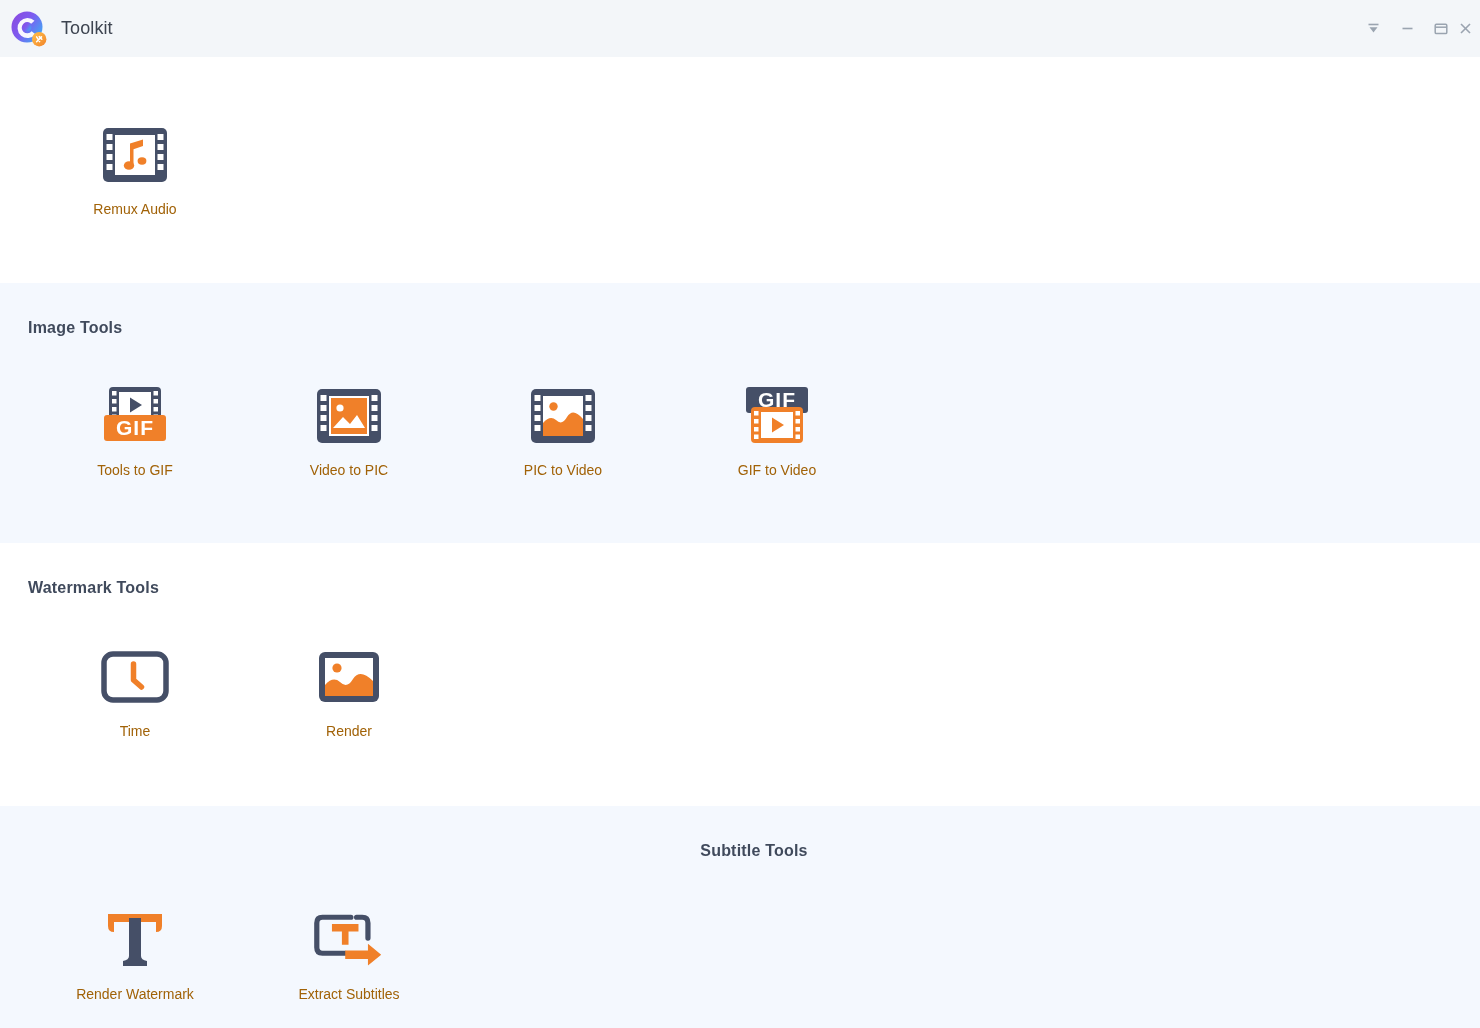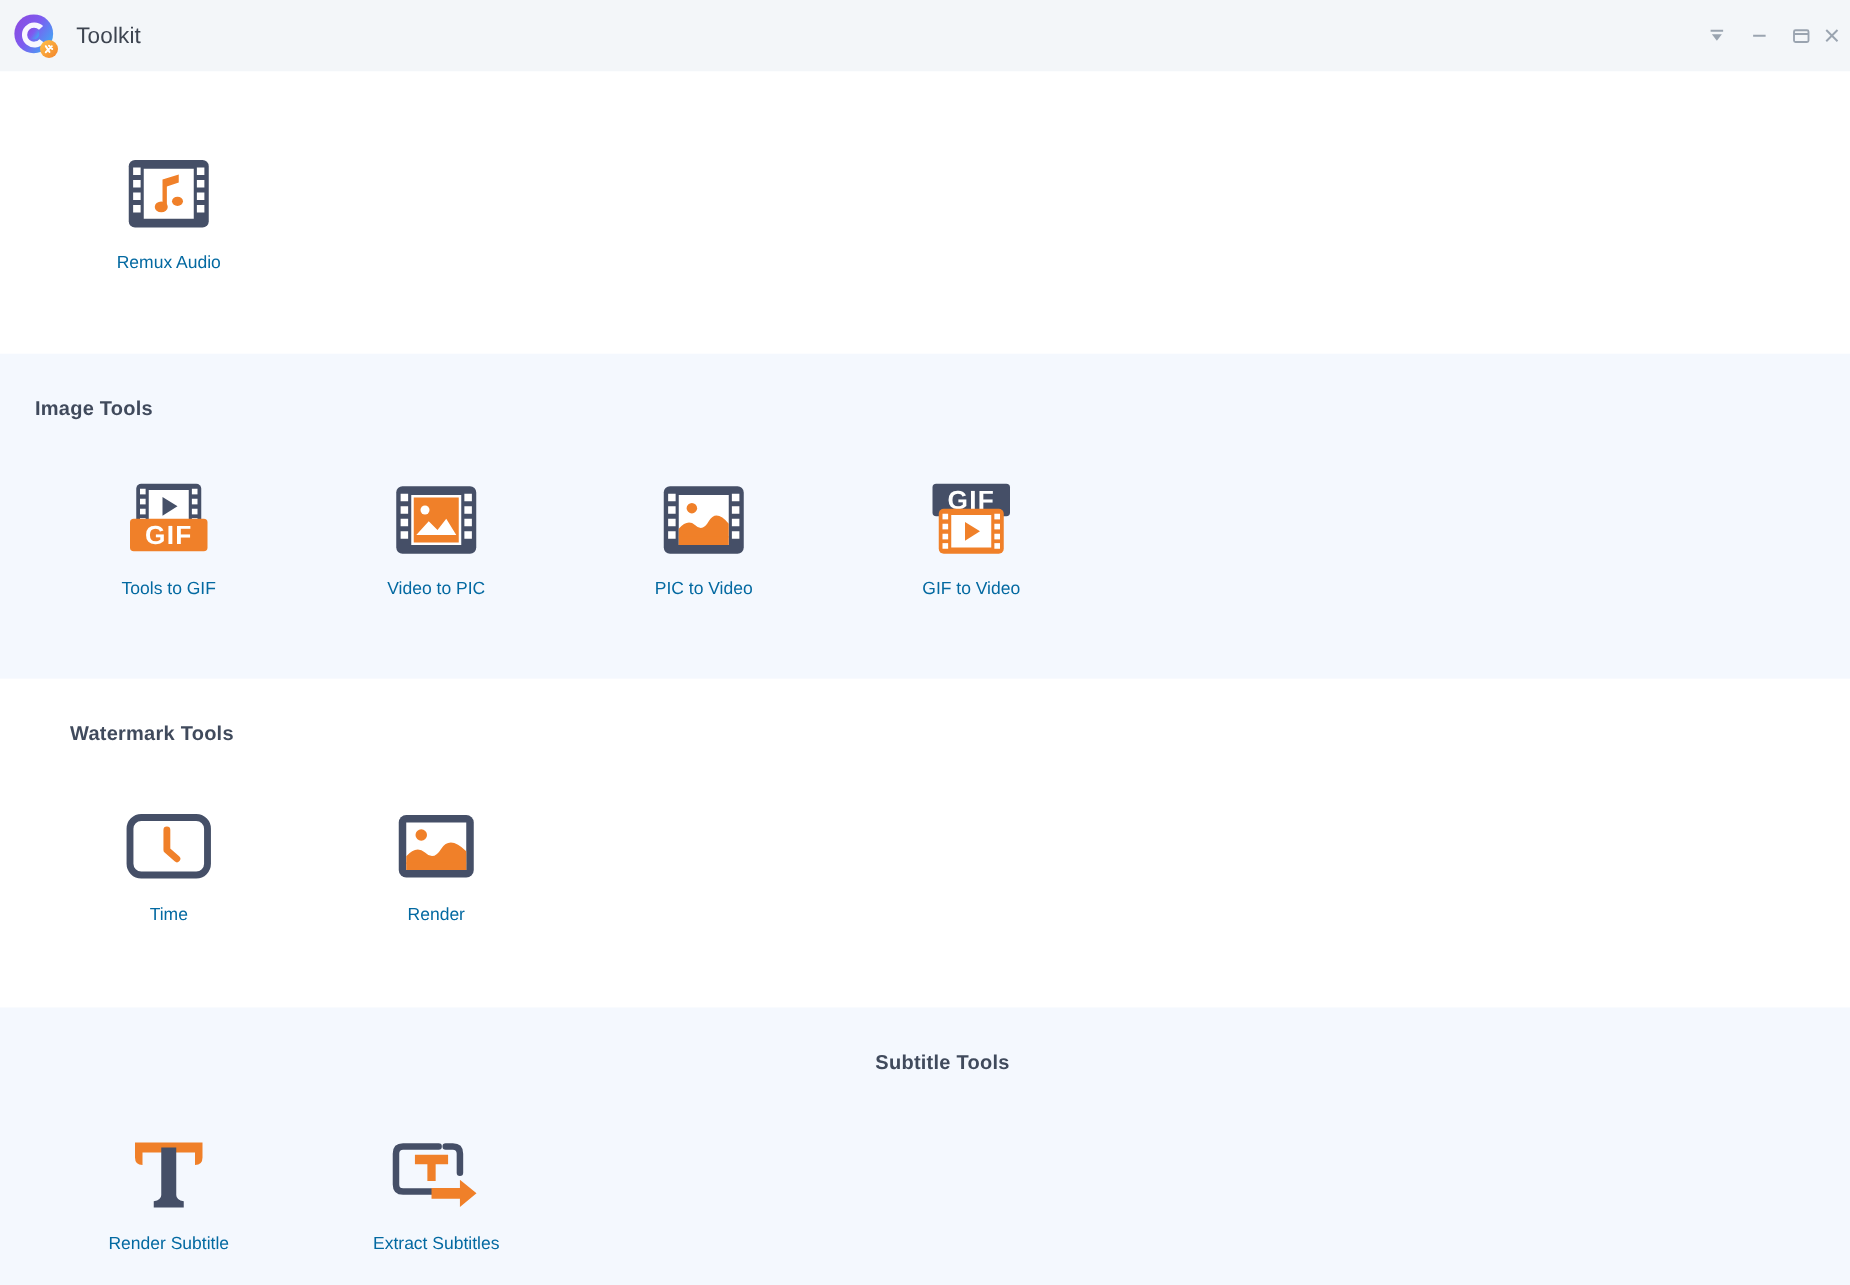--- a/index.html
+++ b/index.html
@@ -102,35 +102,35 @@
   .tool-icon {
     width: 72px;
     height: 64px;
     display: flex;
     align-items: center;
     justify-content: center;
   }
 
   .tool-label {
     font-size: 14px;
-    color: #0369a1;
+    color: #a16207;
     margin-top: 14px;
     white-space: nowrap;
   }
 
   
   .sec-top    { height: 226px; padding-top: 0; }
   .sec-top .tool-grid { padding-top: 66px; }
 
   .sec-image  { height: 260px; }
   .sec-image .section-title { padding-top: 36px; }
   .sec-image .tool-grid { padding-top: 47px; }
 
   .sec-watermark { height: 263px; }
-  .sec-watermark .section-title { padding-top: 36px; margin-left: 28px; }
+  .sec-watermark .section-title { padding-top: 36px; }
   .sec-watermark .tool-grid { padding-top: 48px; }
 
   .sec-subtitle { height: 222px; }
   .sec-subtitle .section-title { padding-top: 36px; text-align: center; }
   .sec-subtitle .tool-grid { padding-top: 48px; }
 </style>
 </head>
 <body>
 
 <div class="titlebar">
@@ -339,21 +339,21 @@
   <div class="section-title">Subtitle Tools</div>
   <div class="tool-grid">
 
     <div class="tool-item">
       <div class="tool-icon">
         <svg width="62" height="56" viewBox="0 0 62 56">
           <path d="M4 2 L58 2 L58 14 Q58 20 52 20 L52 10 L10 10 L10 20 Q4 20 4 14 Z" fill="#f08029"></path>
           <path d="M25 6 L37 6 L37 44 Q37 48 43 49 L43 54 L19 54 L19 49 Q25 48 25 44 Z" fill="#454f67"></path>
         </svg>
       </div>
-      <div class="tool-label">Render Subtitle</div>
+      <div class="tool-label">Render Watermark</div>
     </div>
 
     <div class="tool-item">
       <div class="tool-icon">
         <svg width="76" height="58" viewBox="0 0 76 58">
           <path d="M40 5 L10 5 Q4 5 4 11 L4 37 Q4 43 10 43 L34 43" fill="none" stroke="#454f67" stroke-width="5.5" stroke-linecap="round"></path>
           <path d="M46 5 L52 5 Q58 5 58 11 L58 27" fill="none" stroke="#454f67" stroke-width="5.5" stroke-linecap="round"></path>
           <path d="M20 12 L48 12 L48 20 L37.5 20 L37.5 34 L30.5 34 L30.5 20 L20 20 Z" fill="#f08029"></path>
           <path d="M34 40 L58 40 L58 33 L72 44.5 L58 56 L58 49 L34 49 Z" fill="#f08029"></path>
         </svg>

